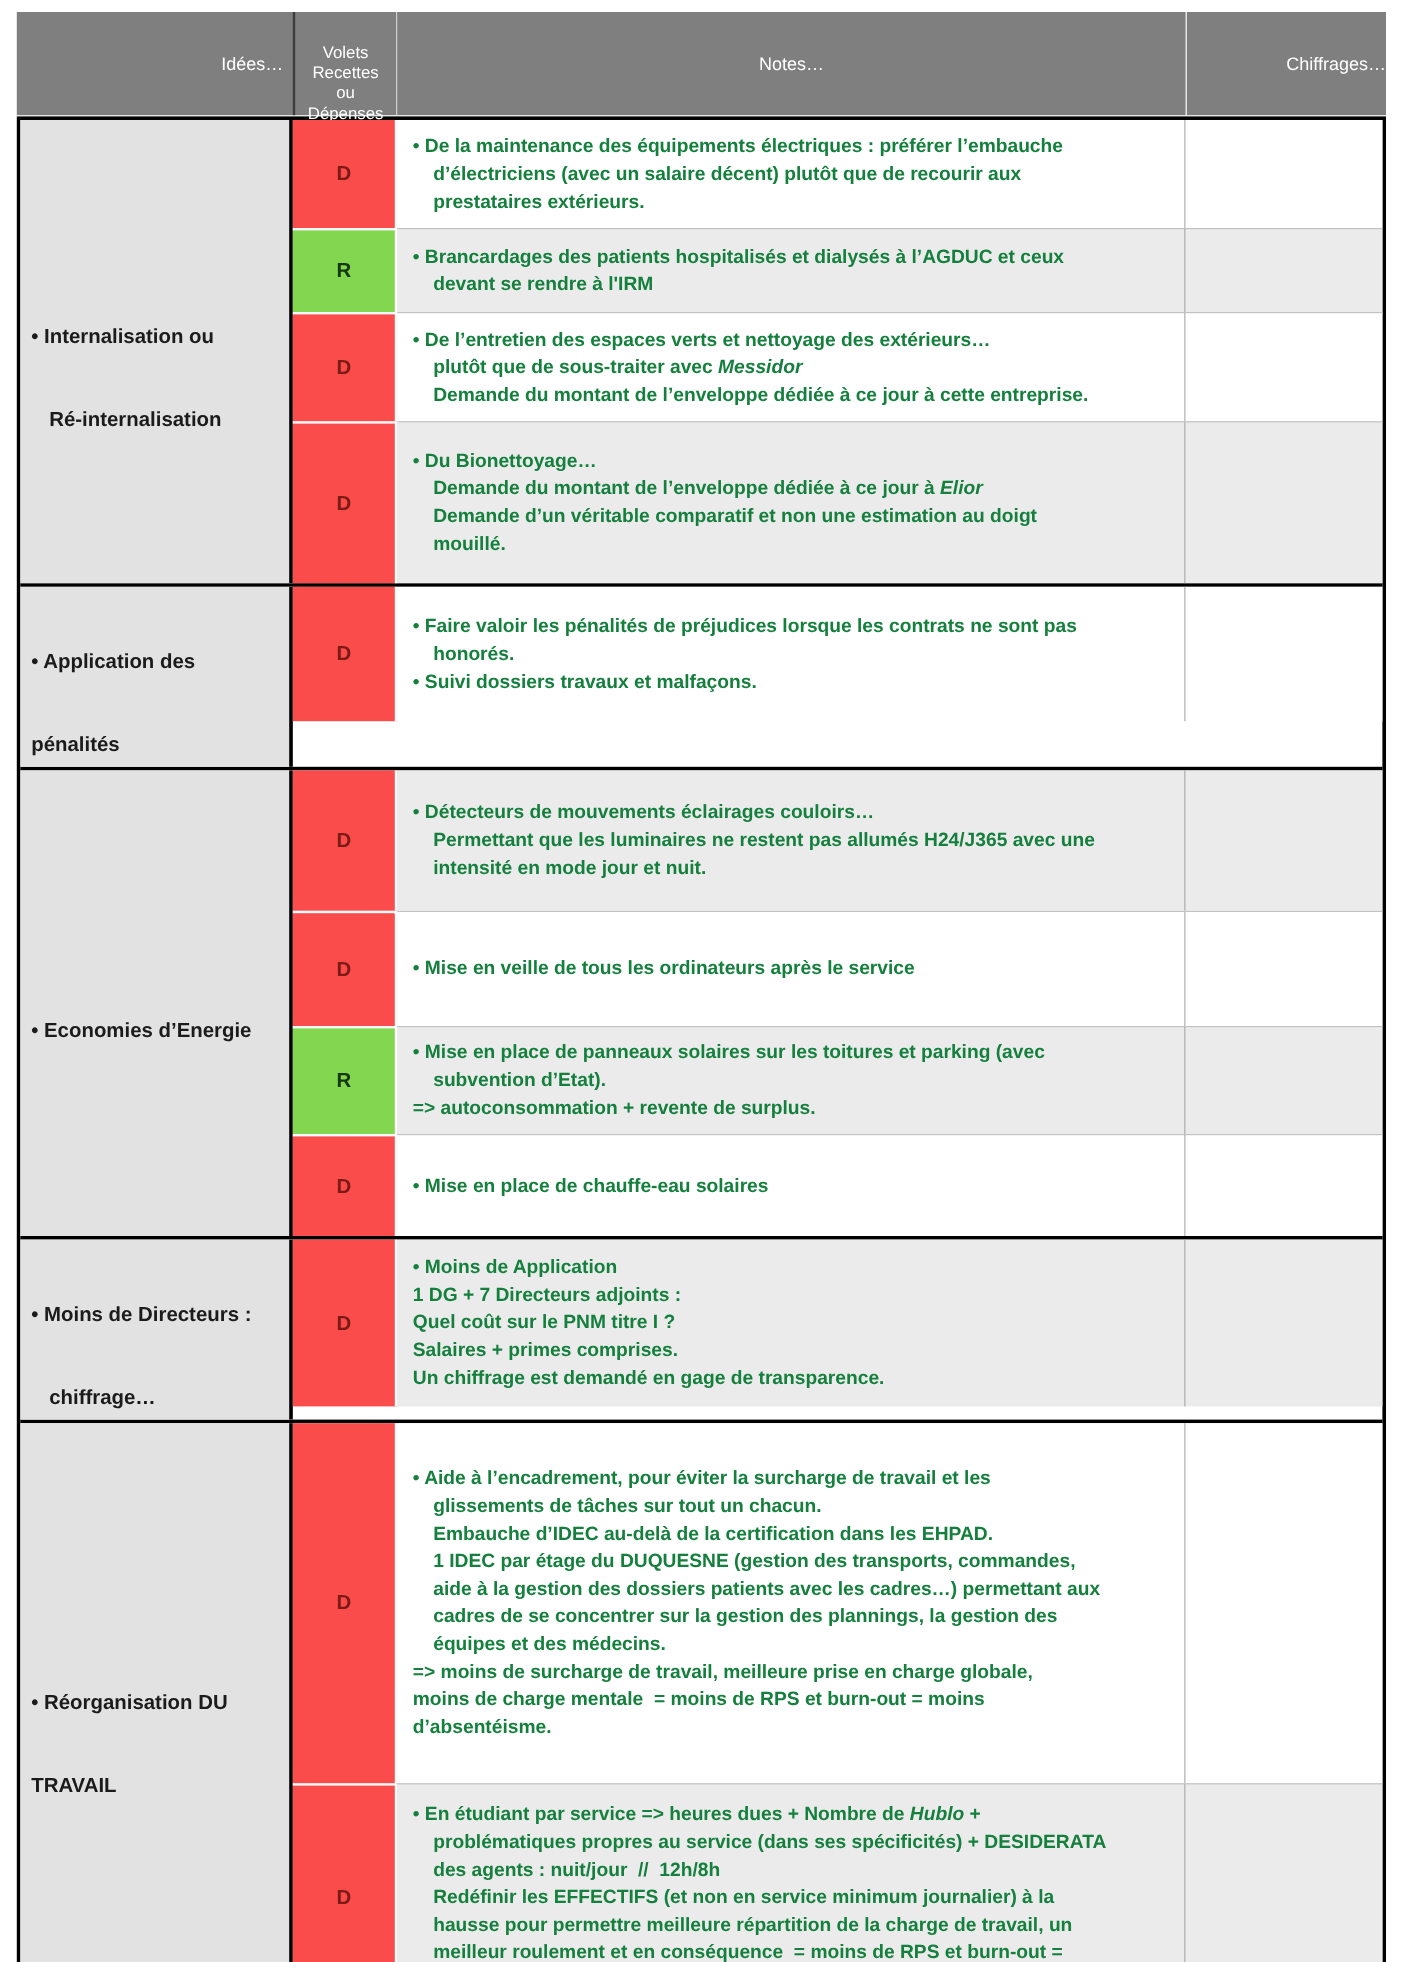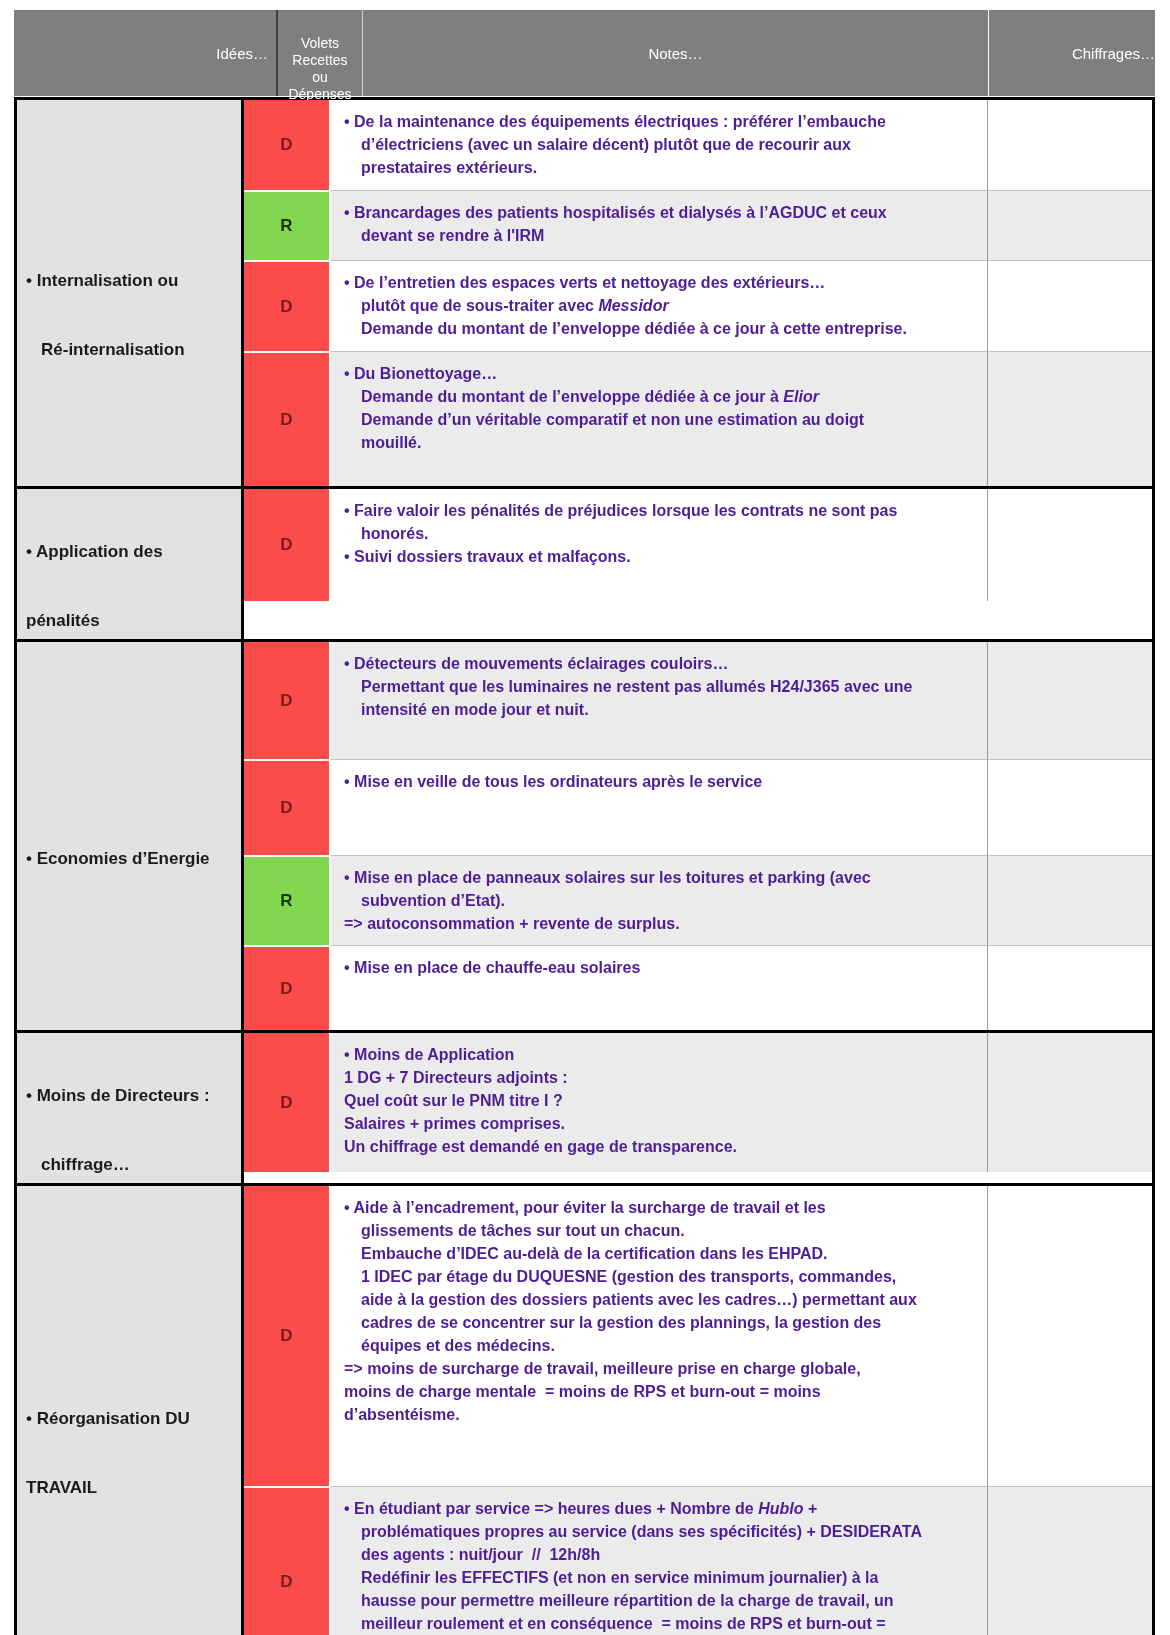--- a/index.html
+++ b/index.html
@@ -2,21 +2,21 @@
 <html style="--dep: #f94c4b; --rec: #83d650; --hbg: #7f7f7f; --catbg: #e2e2e2; --alt: #ebebeb; --dletter: #7c1a15; --rletter: #16380f;"><head>
 <meta charset="utf-8">
 <style>
   html,body{margin:0;padding:0;background:#fff;}
   body{width:1170px;font-family:"Liberation Sans",sans-serif;}
   .page{width:1170px;min-height:1635px;box-sizing:border-box;padding:10px 15px 16px 14px;background:#fff;}
 
   
   .thead{display:flex;height:86px;background:var(--hbg,#7f7f7f);color:#fff;margin-bottom:1px;}
   .th{display:flex;align-items:center;box-sizing:border-box;font-size:15px;font-weight:normal;}
-  .th-idees{width:262px;justify-content:flex-end;padding-right:8px;border-radius:10px;}
+  .th-idees{width:230px;justify-content:flex-end;padding-right:8px;border-radius:10px;}
   .th-volets{width:87px;justify-content:center;text-align:center;font-size:14px;line-height:17px;
              border-left:2px solid #3d3d3d;border-right:1px solid #cfcfcf;}
   .th-volets .multiline{white-space:pre-line;margin-top:32px;}
   .th-notes{flex:1;justify-content:center;}
   .th-chiffrages{width:167px;justify-content:flex-end;padding-right:0;border-left:1px solid #ffffff;}
 
   
   .tbody{border:3px solid #000;}
   .group{display:flex;}
   .group + .group{border-top:3px solid #000;}
@@ -29,22 +29,22 @@
   .row{display:flex;align-items:stretch;}
 
   .volets{width:85px;flex:none;display:flex;align-items:center;justify-content:center;border-right:2px solid #fff;box-sizing:content-box;}
   .volets.dep{background:var(--dep,#f94c4b);}
   .volets.rec{background:var(--rec,#83d650);}
   .volets.vgap{border-top:2px solid #fbfbfb;}
   .vletter{font-weight:bold;font-size:17px;}
   .dep .vletter{color:var(--dletter,#7c1a15);}
   .rec .vletter{color:var(--rletter,#16380f);}
 
-  .notes{flex:1;display:flex;flex-direction:column;box-sizing:border-box;
-         padding:10px 18px 10px 13px;font-weight:bold;font-size:16px;line-height:23px;color:#4c1d95;
+  .notes{flex:1;display:flex;flex-direction:column;justify-content:center;box-sizing:border-box;
+         padding:10px 18px 10px 13px;font-weight:bold;font-size:16px;line-height:23px;color:#15803d;
          border-right:1px solid #9a9a9a;}
   .nline{white-space:pre-wrap;}
   .nline.ind{padding-left:17px;}
   .it{font-style:italic;}
 
   .chiff{width:164px;flex:none;box-sizing:border-box;}
   .rsep{border-top:1px solid #c2c2c2;}
   .white{background:#ffffff;}
   .gray{background:var(--alt,#ebebeb);}
 </style>

